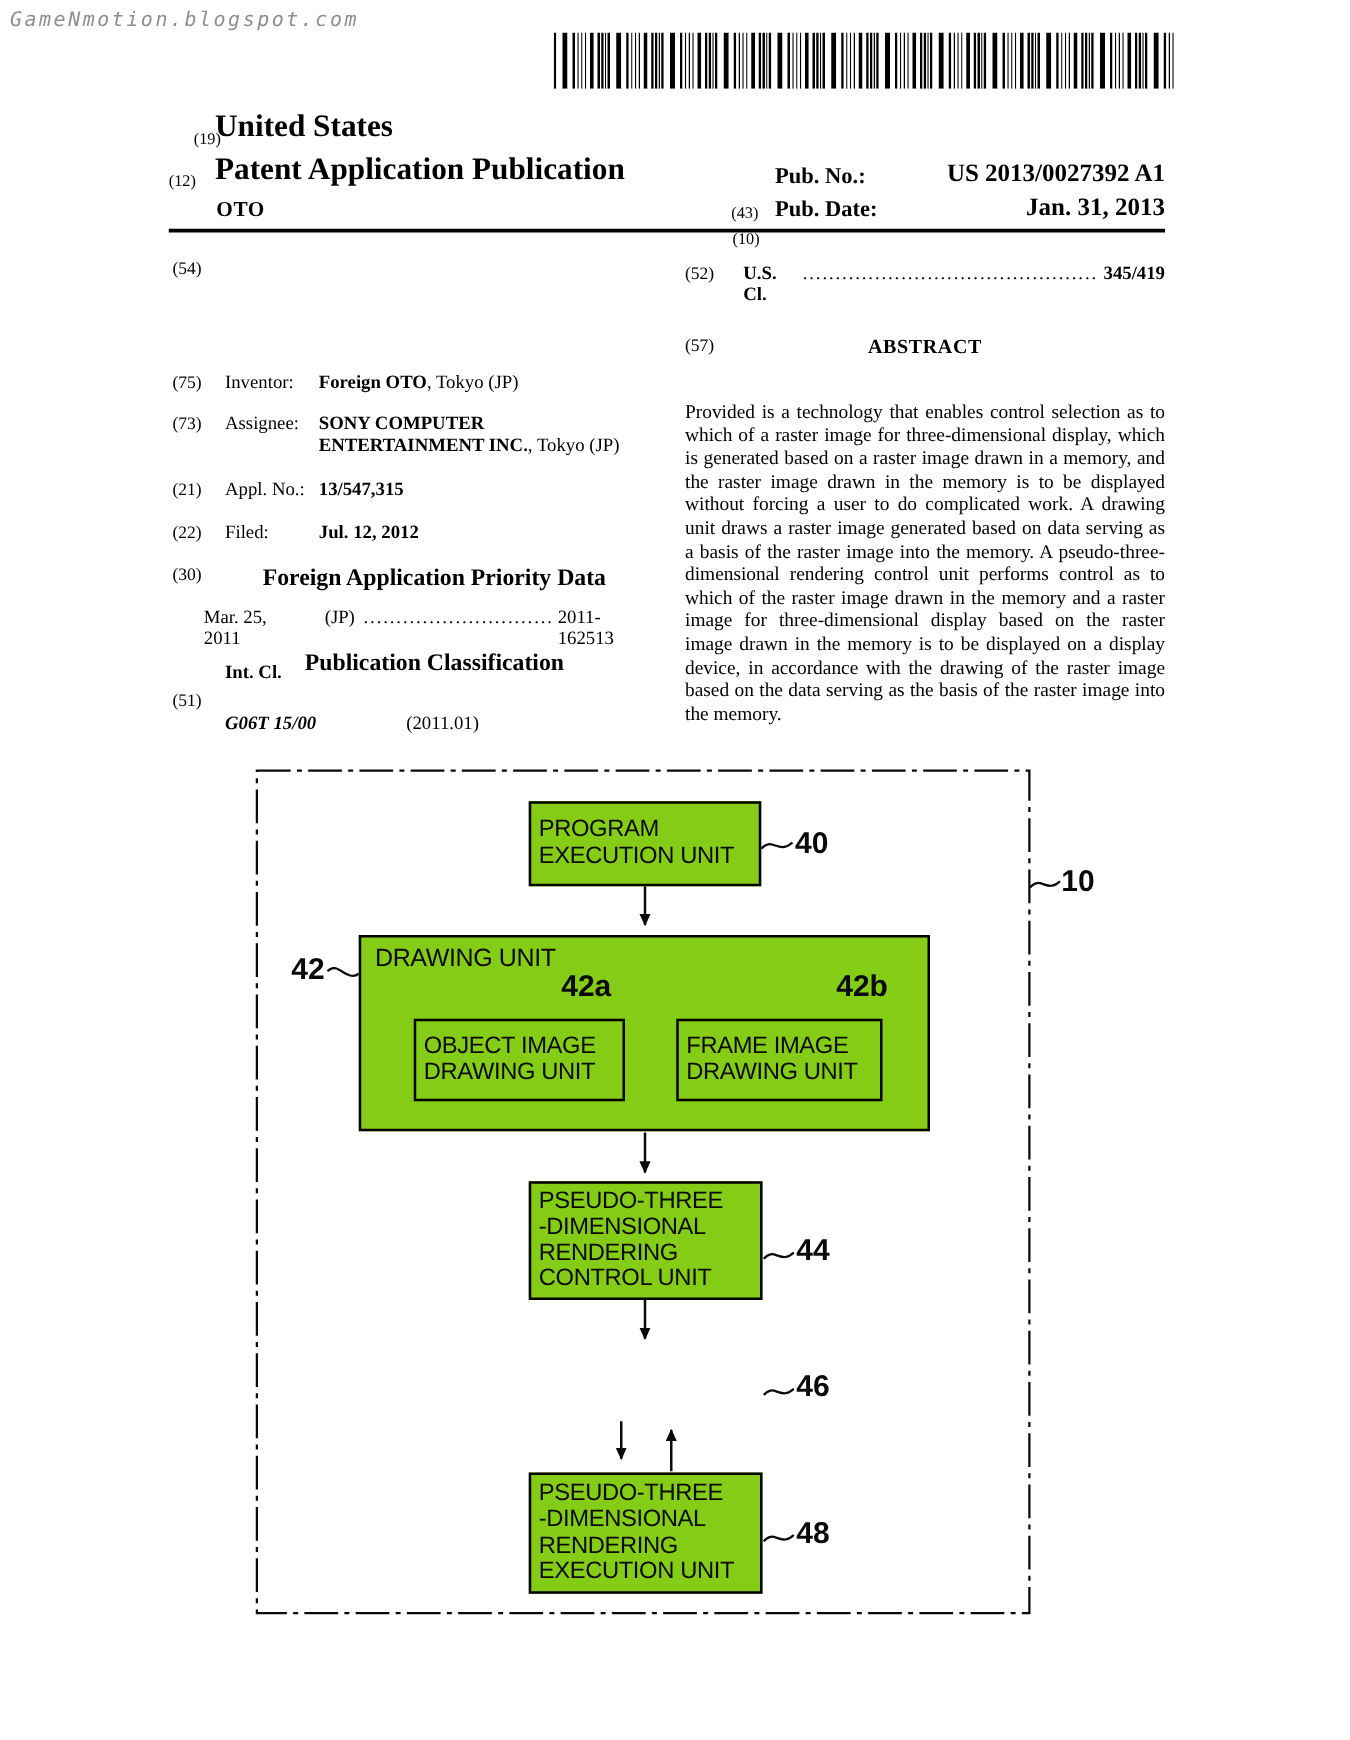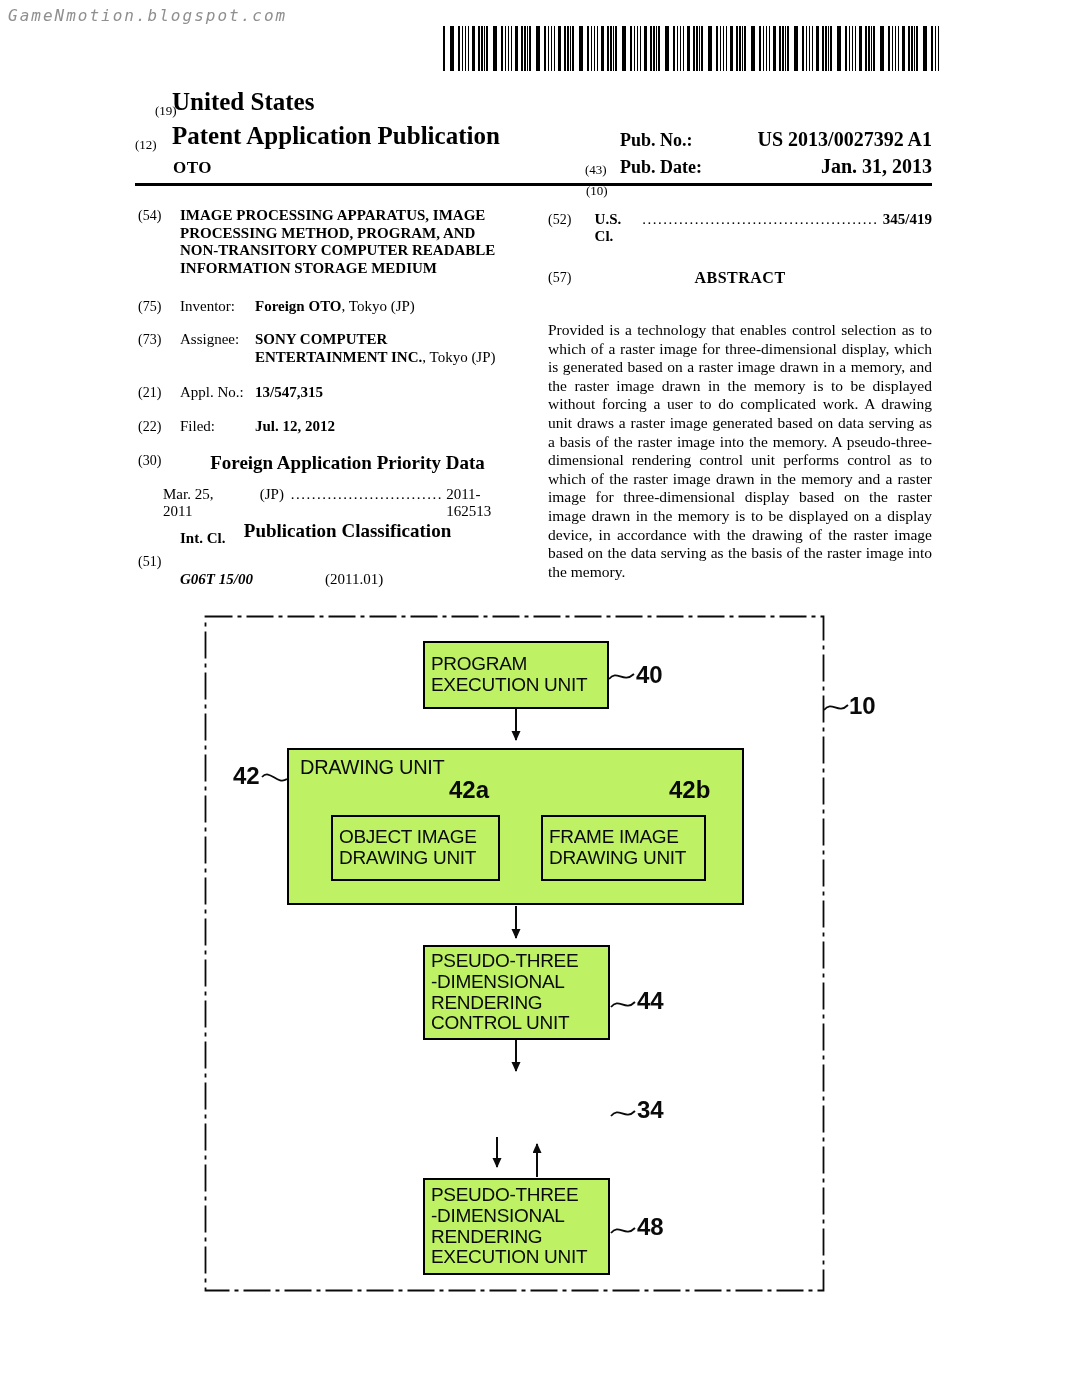--- a/index.html
+++ b/index.html
@@ -40,21 +40,21 @@
   .lc-label{left:180px;font-size:15px;}
   .lc-val{left:255px;font-size:15px;}
   .center-head{left:180px;width:335px;text-align:center;font-size:19px;font-weight:bold;}
   .priority-line{left:163px;top:486px;width:352px;display:flex;align-items:baseline;font-size:15px;}
   .dots{overflow:hidden;white-space:nowrap;flex:1 1 auto;letter-spacing:1.5px;font-size:15px;}
   .uscl-row{left:548px;top:211px;width:384px;display:flex;align-items:baseline;font-size:15px;}
   .abstract-head{left:660px;top:269px;width:160px;text-align:center;font-size:16px;font-weight:bold;letter-spacing:.5px;}
   .abstract{left:548px;top:321px;width:384px;font-size:15.5px;line-height:1.2;text-align:justify;}
 
   
-  .dbox{position:absolute;border:2.5px solid #000;box-sizing:border-box;background:#bef264;
+  .dbox{position:absolute;border:2.5px solid #000;box-sizing:border-box;background:#84cc16;
         font-family:"Liberation Sans",sans-serif;font-size:19px;line-height:1.08;letter-spacing:-0.3px;
         white-space:pre-line;display:flex;align-items:center;padding:4px 6px;color:#0a0a0a;}
   .dlabel{position:absolute;font-family:"Liberation Sans",sans-serif;font-size:24px;font-weight:600;color:#0a0a0a;}
   .du-title{position:absolute;left:13px;top:7px;font-family:"Liberation Sans",sans-serif;font-size:20px;
             letter-spacing:-0.3px;color:#0a0a0a;}
   svg.overlay{position:absolute;left:0;top:0;width:1080px;height:1392px;pointer-events:none;}
 </style>
 </head>
 <body>
 
@@ -302,26 +302,20 @@
   <div class="abs hdr-applicant">OTO</div>
   <div class="abs tag-sm hdr-pubno-tag">(10)</div>
   <div class="abs hdr-pubno-label">Pub. No.:</div>
   <div class="abs hdr-pubno">US 2013/0027392 A1</div>
   <div class="abs tag-sm hdr-pubdate-tag">(43)</div>
   <div class="abs hdr-pubdate-label">Pub. Date:</div>
   <div class="abs hdr-pubdate">Jan. 31, 2013</div>
   <div class="abs hdr-rule"></div>
 
   <div class="abs tag" style="left:138px;top:208px;">(54)</div>
-  <div class="abs title-block">
-    <div>IMAGE PROCESSING APPARATUS, IMAGE</div>
-    <div>PROCESSING METHOD, PROGRAM, AND</div>
-    <div>NON-TRANSITORY COMPUTER READABLE</div>
-    <div>INFORMATION STORAGE MEDIUM</div>
-  </div>
 
   <div class="abs tag" style="left:138px;top:299px;">(75)</div>
   <div class="abs lc-label" style="top:298px;">Inventor:</div>
   <div class="abs lc-val" style="top:298px;"><span class="b">Foreign OTO</span><span>, Tokyo (JP)</span></div>
 
   <div class="abs tag" style="left:138px;top:332px;">(73)</div>
   <div class="abs lc-label" style="top:331px;">Assignee:</div>
   <div class="abs lc-val b" style="top:331px;">SONY COMPUTER</div>
   <div class="abs lc-val" style="top:349px;"><span class="b">ENTERTAINMENT INC.</span><span>, Tokyo (JP)</span></div>
 
@@ -407,16 +401,16 @@
 -DIMENSIONAL
 RENDERING
 EXECUTION UNIT</div>
 
   <div class="dlabel" style="left:849px;top:692px;">10</div>
   <div class="dlabel" style="left:636px;top:661px;">40</div>
   <div class="dlabel" style="left:233px;top:762px;">42</div>
   <div class="dlabel" style="left:449px;top:776px;">42a</div>
   <div class="dlabel" style="left:669px;top:776px;">42b</div>
   <div class="dlabel" style="left:637px;top:987px;">44</div>
-  <div class="dlabel" style="left:637px;top:1096px;">34</div>
+  <div class="dlabel" style="left:637px;top:1096px;">46</div>
   <div class="dlabel" style="left:637px;top:1213px;">48</div>
 
 </div>
 
 </body></html>

